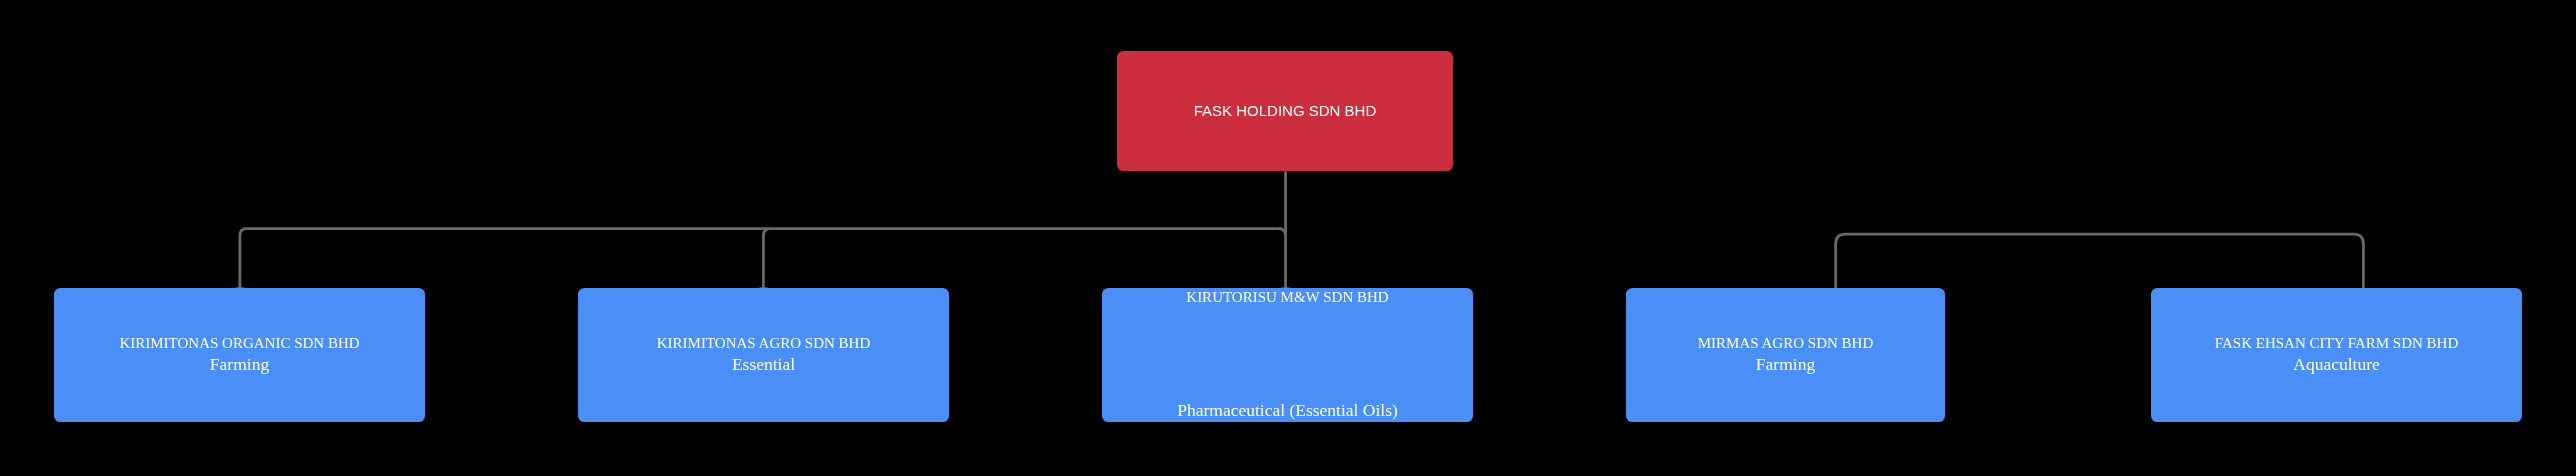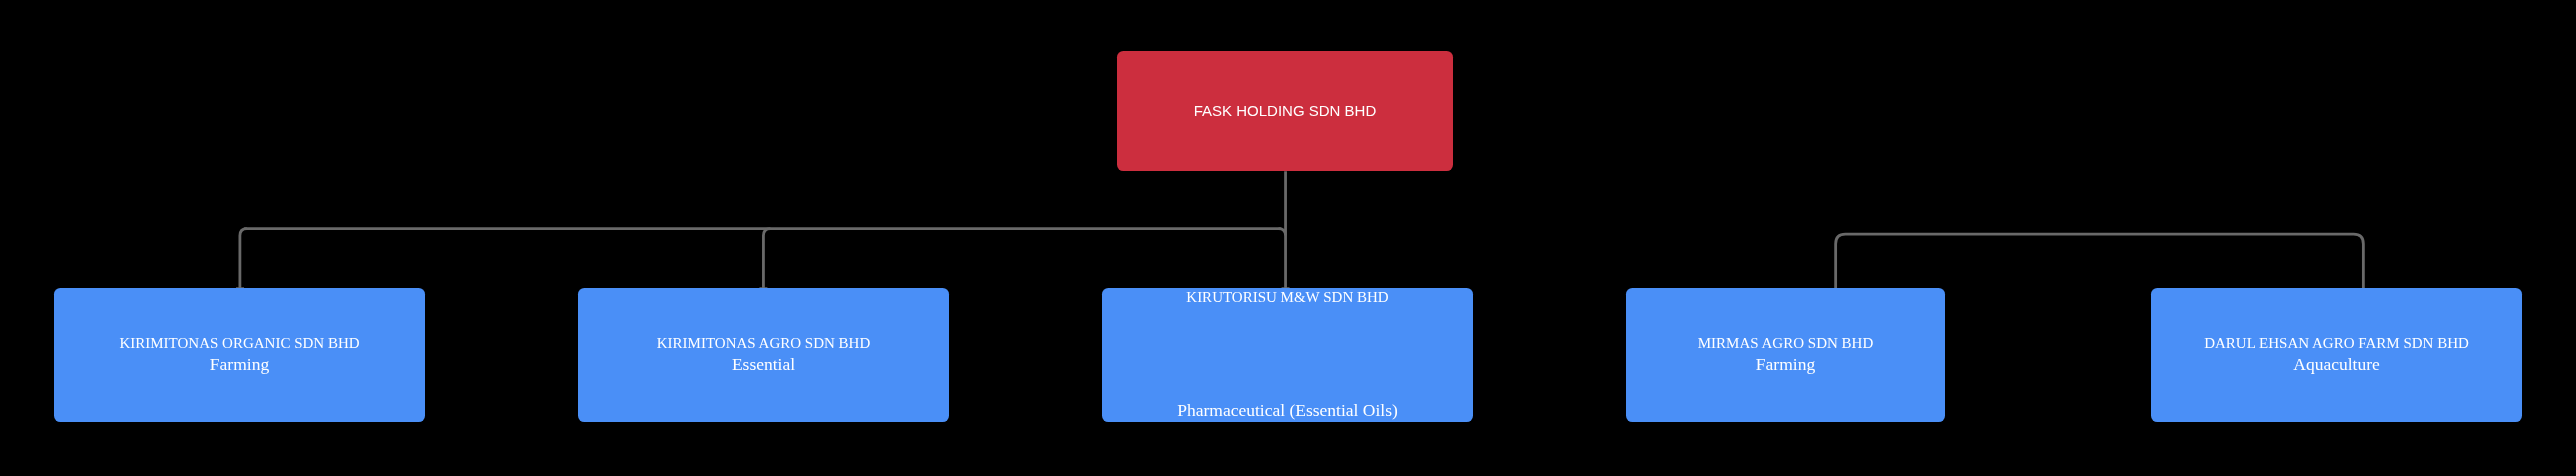--- a/index.html
+++ b/index.html
@@ -114,18 +114,18 @@
     <div class="node-title">KIRUTORISU M&amp;W SDN BHD</div>
     <div class="node-subtitle">Pharmaceutical (Essential Oils)</div>
   </div>
 
   <div class="node node-child" style="left: 1626px; top: 288px; width: 319px; height: 134px;">
     <div class="node-title">MIRMAS AGRO SDN BHD</div>
     <div class="node-subtitle">Farming</div>
   </div>
 
   <div class="node node-child" style="left: 2151px; top: 288px; width: 371px; height: 134px;">
-    <div class="node-title">DARUL EHSAN AGRO FARM SDN BHD</div>
+    <div class="node-title">FASK EHSAN CITY FARM SDN BHD</div>
     <div class="node-subtitle">Aquaculture</div>
   </div>
 
 </div>
 
 
 </body></html>

